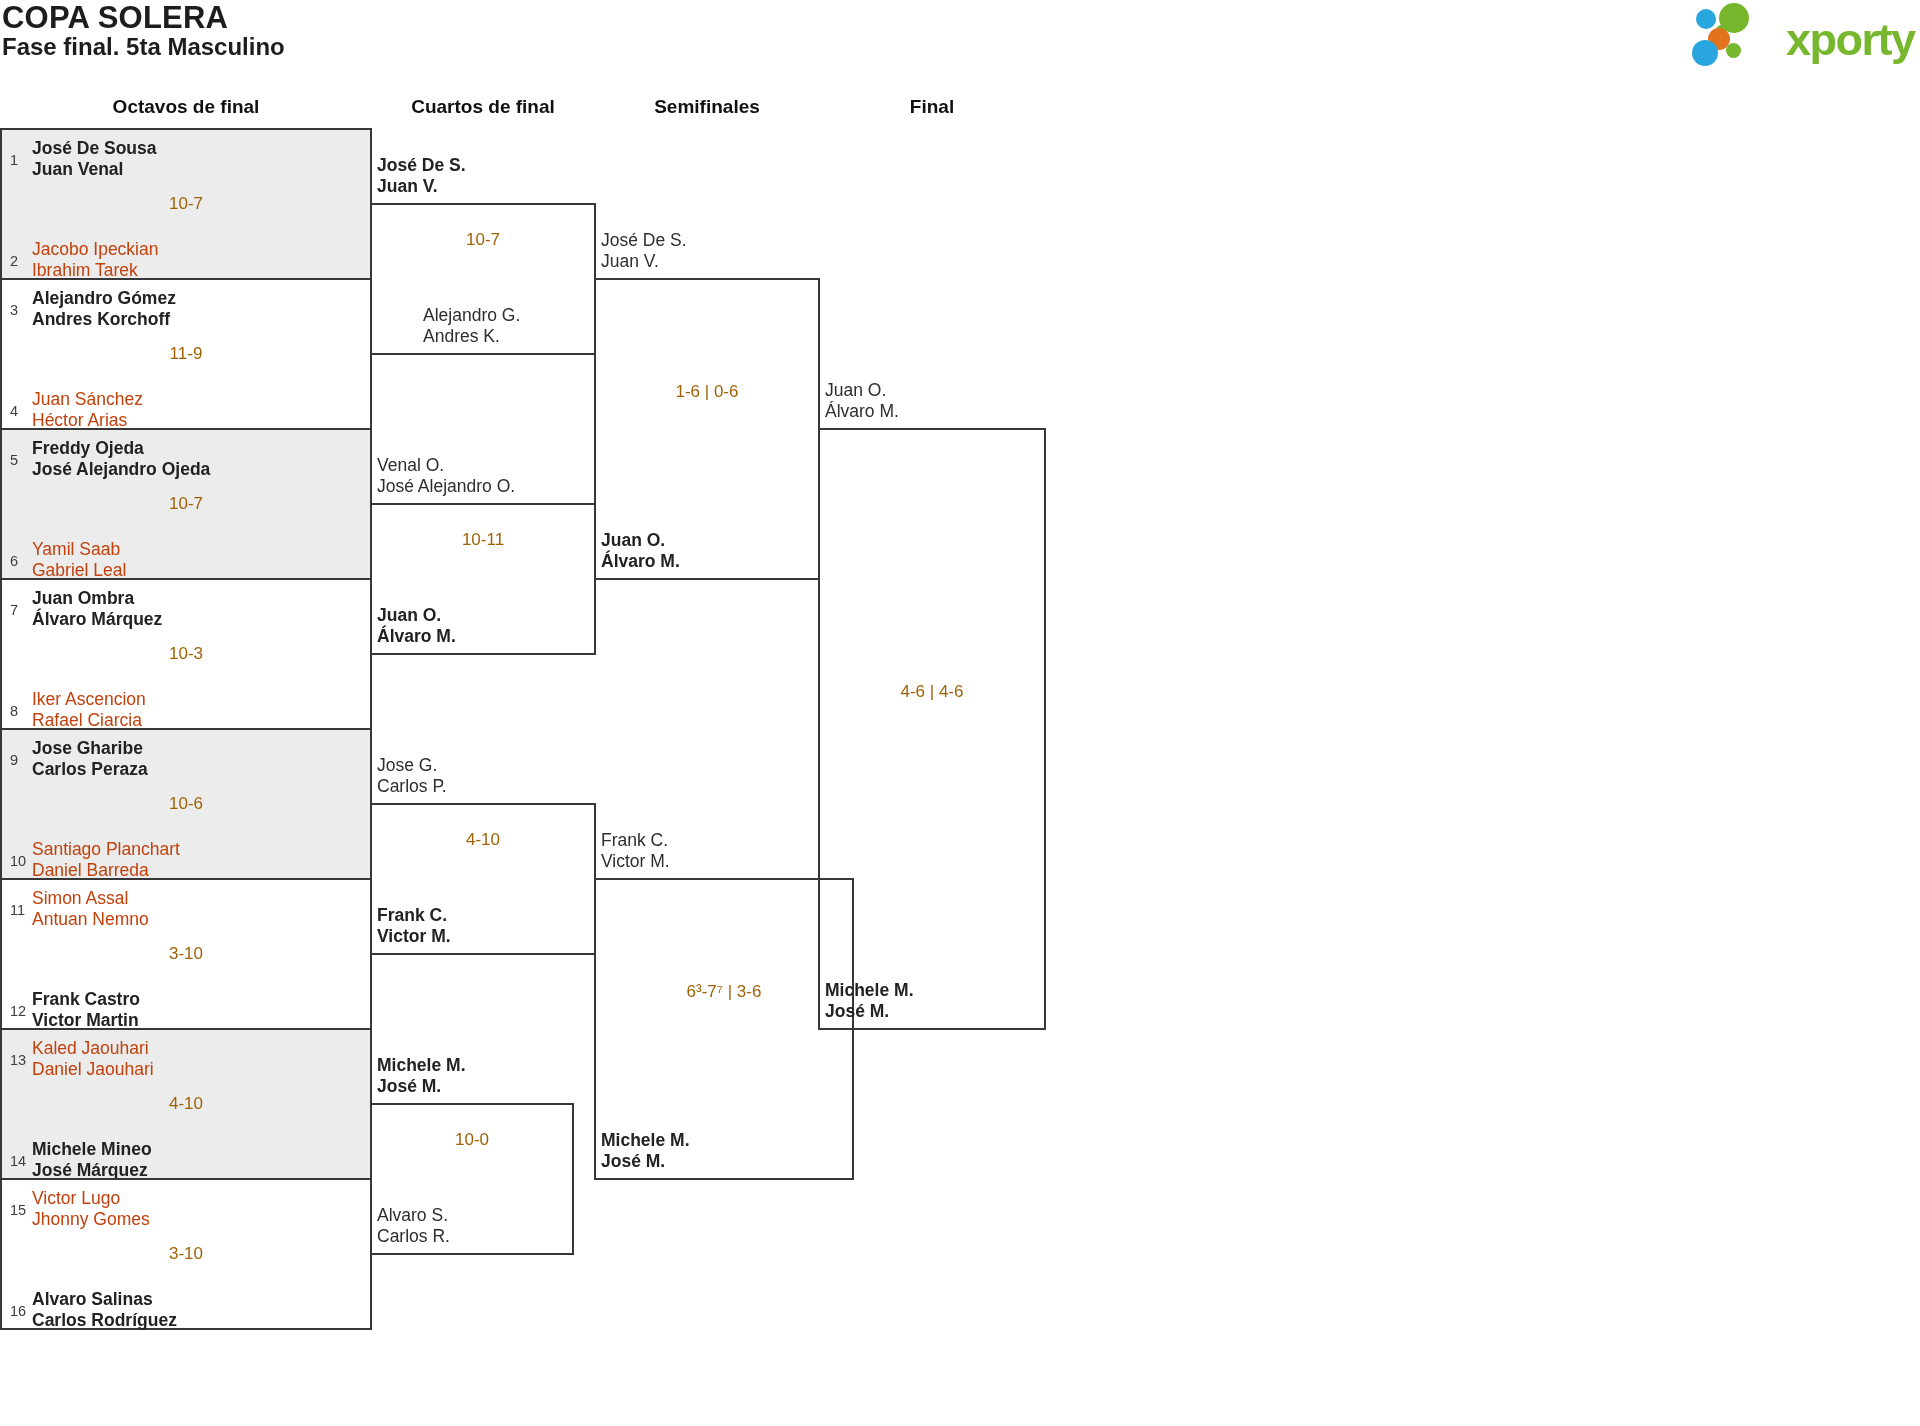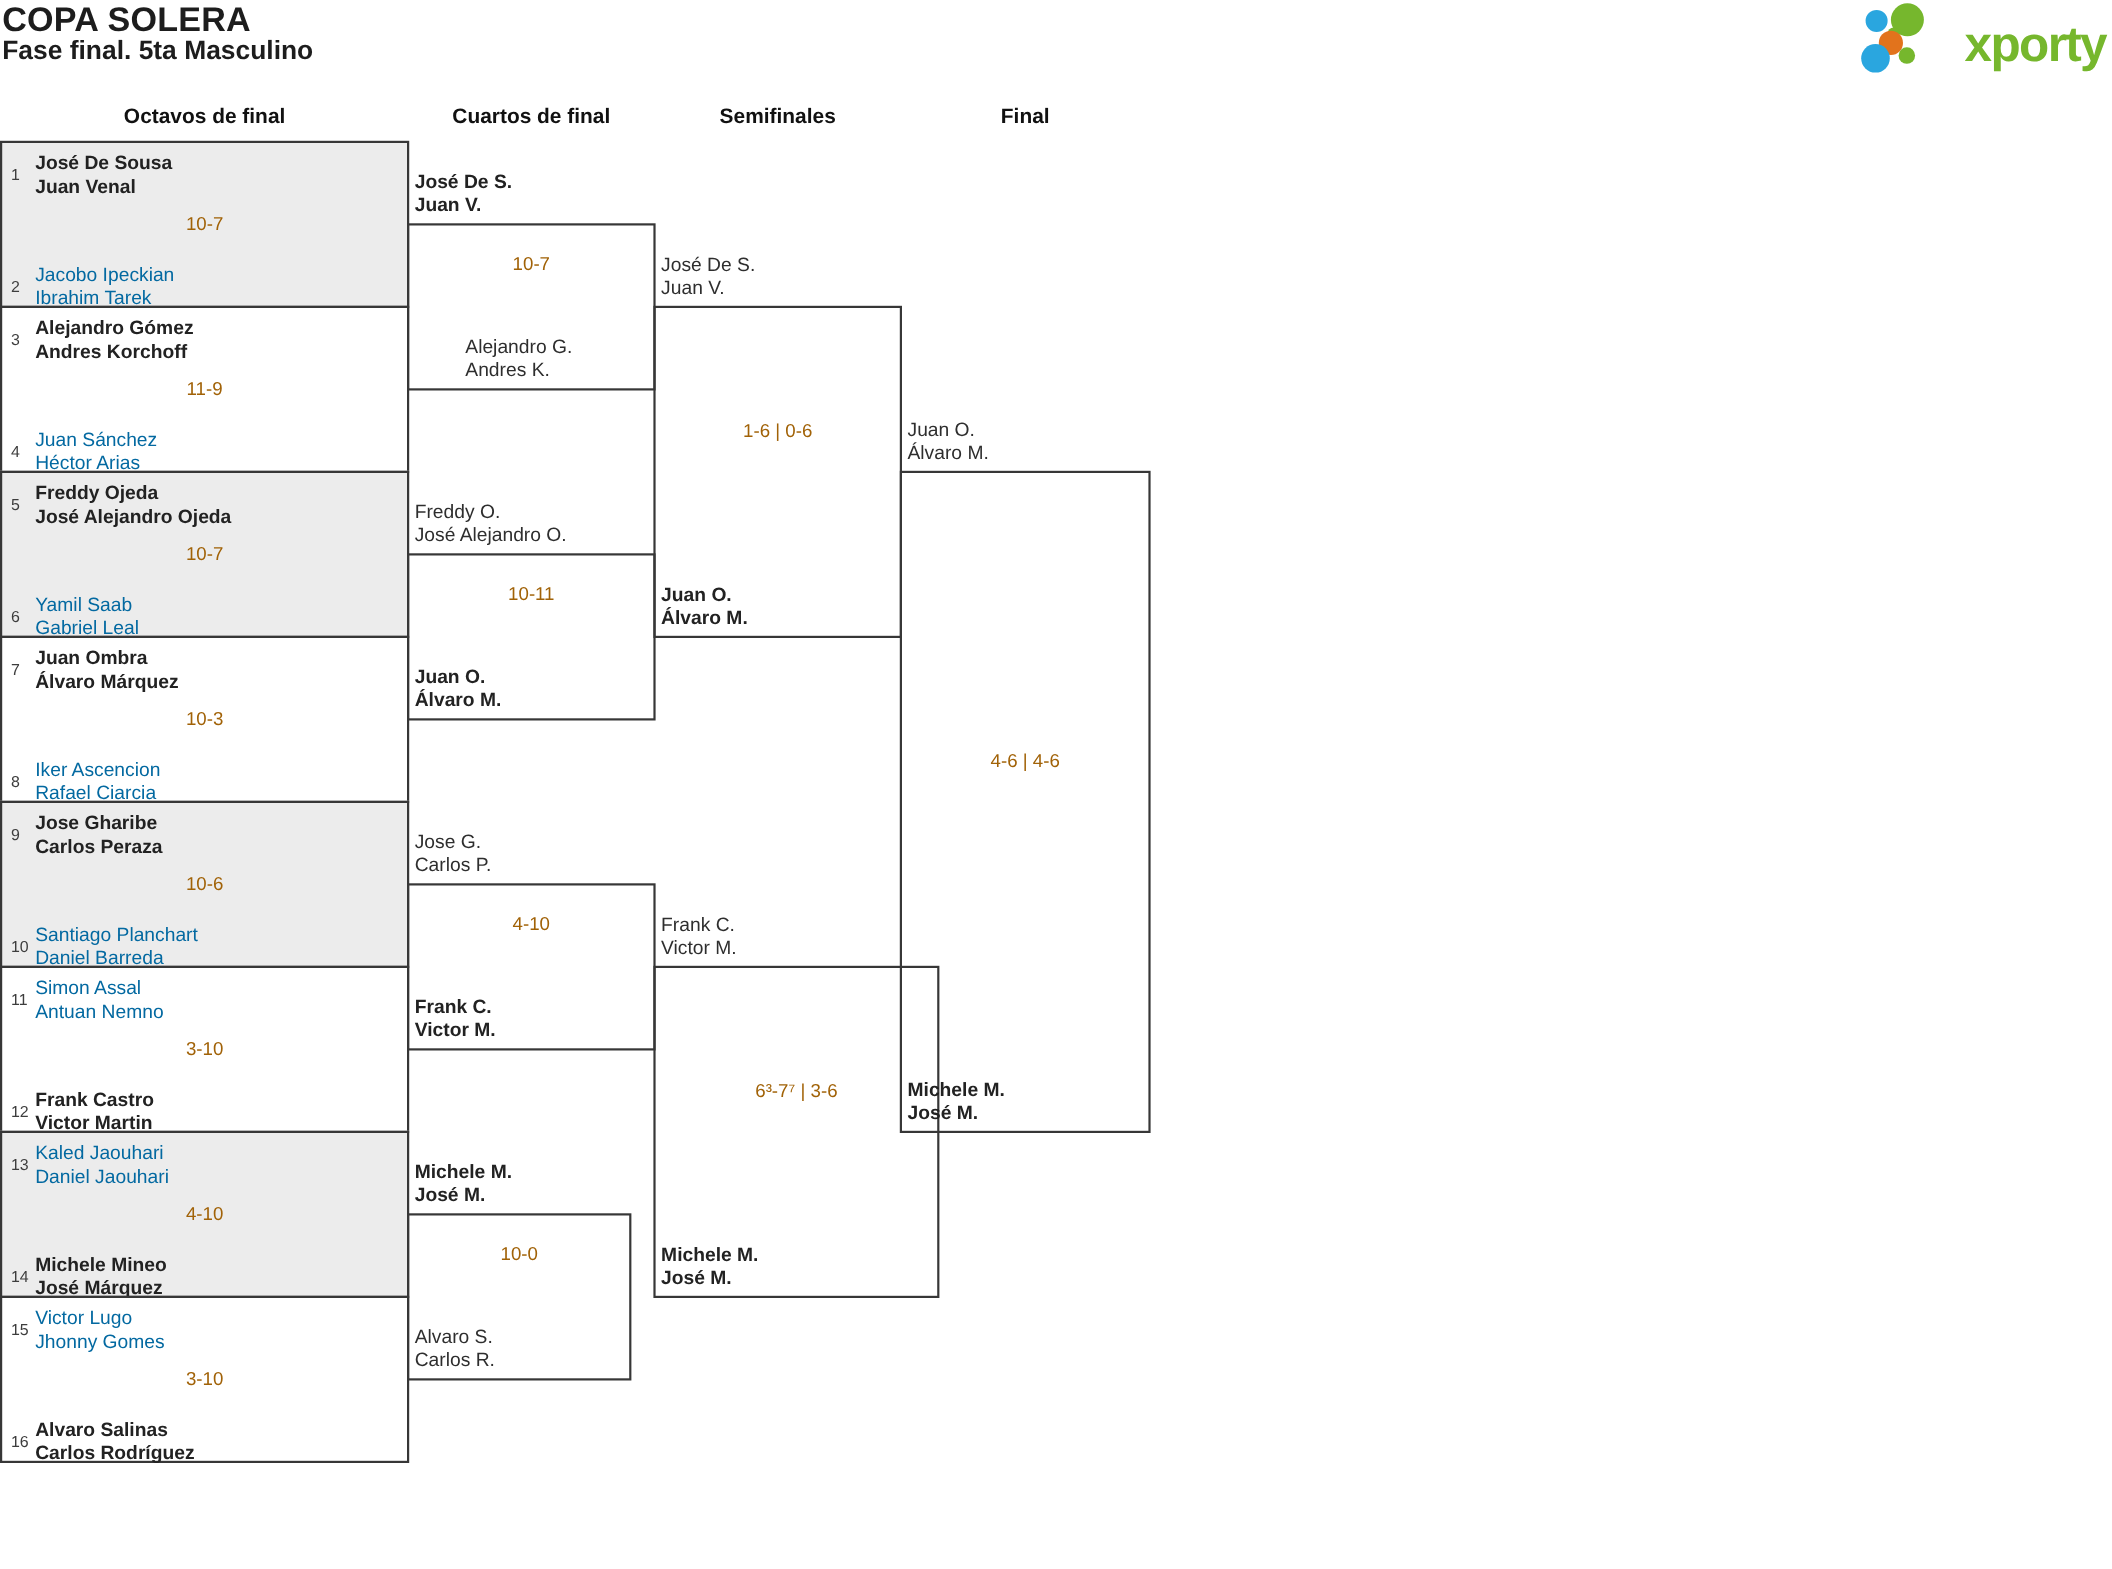--- a/index.html
+++ b/index.html
@@ -18,21 +18,21 @@
   .d-blue-big   {left:6px;top:38px;width:26px;height:26px;background:#2aa6df;}
   .d-green-small{left:40px;top:41px;width:15px;height:15px;background:#76b72d;}
   .logo-text{position:absolute;left:100px;top:12px;font-size:45px;font-weight:800;color:#76b72d;letter-spacing:-1.5px;}
   
   .round-header{position:absolute;top:96px;height:24px;text-align:center;font-size:19px;font-weight:600;color:#111;}
   
   .box{position:absolute;border:2px solid #373737;box-sizing:border-box;background:transparent;}
   .box.gray{background:#ececec;}
   .slot{position:absolute;left:8px;right:8px;display:flex;}
   .slot .seed{flex:0 0 22px;font-size:14.5px;color:#3d3d3d;align-self:center;padding-top:2px;}
-  .names span{display:block;font-size:17.5px;line-height:21px;color:#0369a1;}
+  .names span{display:block;font-size:17.5px;line-height:21px;color:#c2410c;}
   .bold span{font-weight:700;color:#222;}
   .slot-top{top:8px;}
   .slot-bottom{top:109px;}
   .score{position:absolute;left:0;right:0;text-align:center;font-size:17px;color:#a16207;}
   .score.r16{top:64px;}
   .score.qf{top:25px;}
   .score.sf{top:102px;}
   .score.fin{top:252px;}
   
   .adv{position:absolute;width:215px;}
@@ -232,21 +232,21 @@
 
   <div class="adv bold" style="left:377px;top:155px;">
       <span>José De S.</span>
       <span>Juan V.</span>
     </div>
   <div class="adv" style="left:377px;top:305px;margin-left:46px;">
       <span>Alejandro G.</span>
       <span>Andres K.</span>
     </div>
   <div class="adv" style="left:377px;top:455px;">
-      <span>Freddy O.</span>
+      <span>Venal O.</span>
       <span>José Alejandro O.</span>
     </div>
   <div class="adv bold" style="left:377px;top:605px;">
       <span>Juan O.</span>
       <span>Álvaro M.</span>
     </div>
   <div class="adv" style="left:377px;top:755px;">
       <span>Jose G.</span>
       <span>Carlos P.</span>
     </div>

